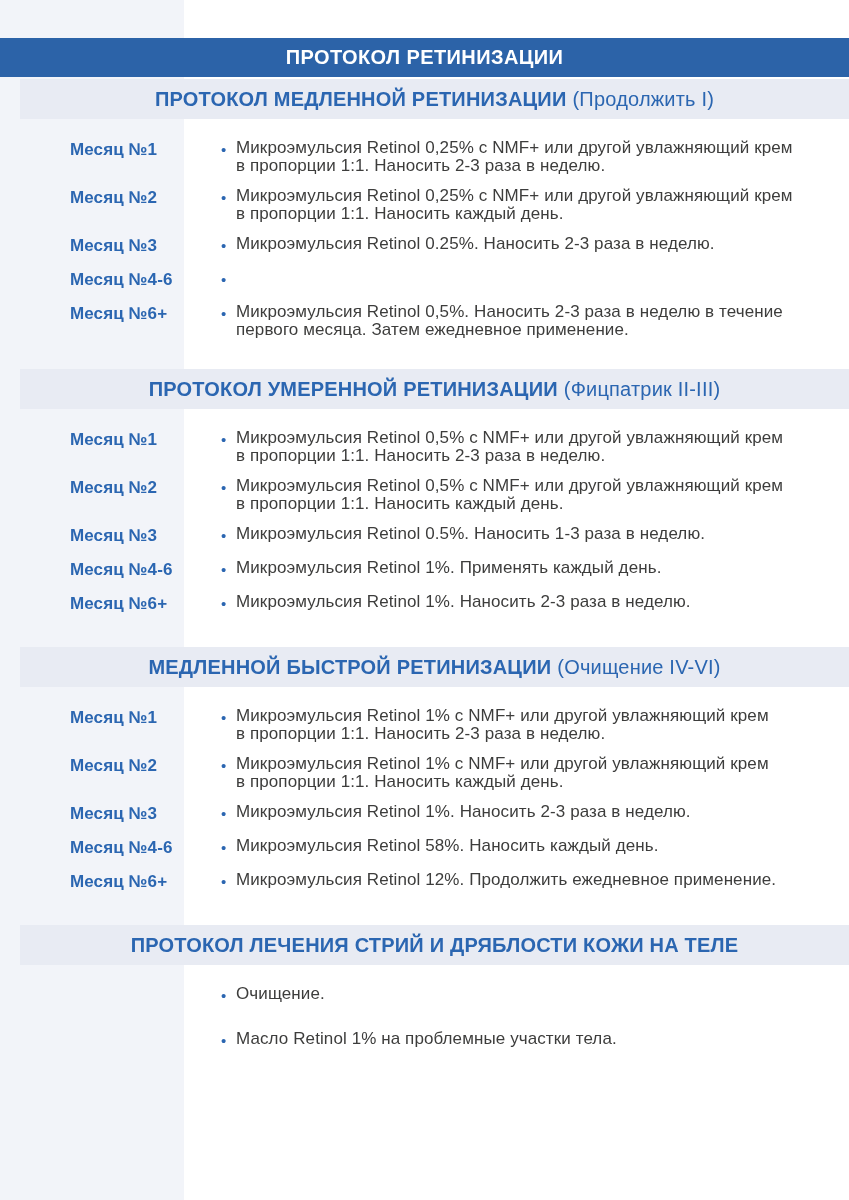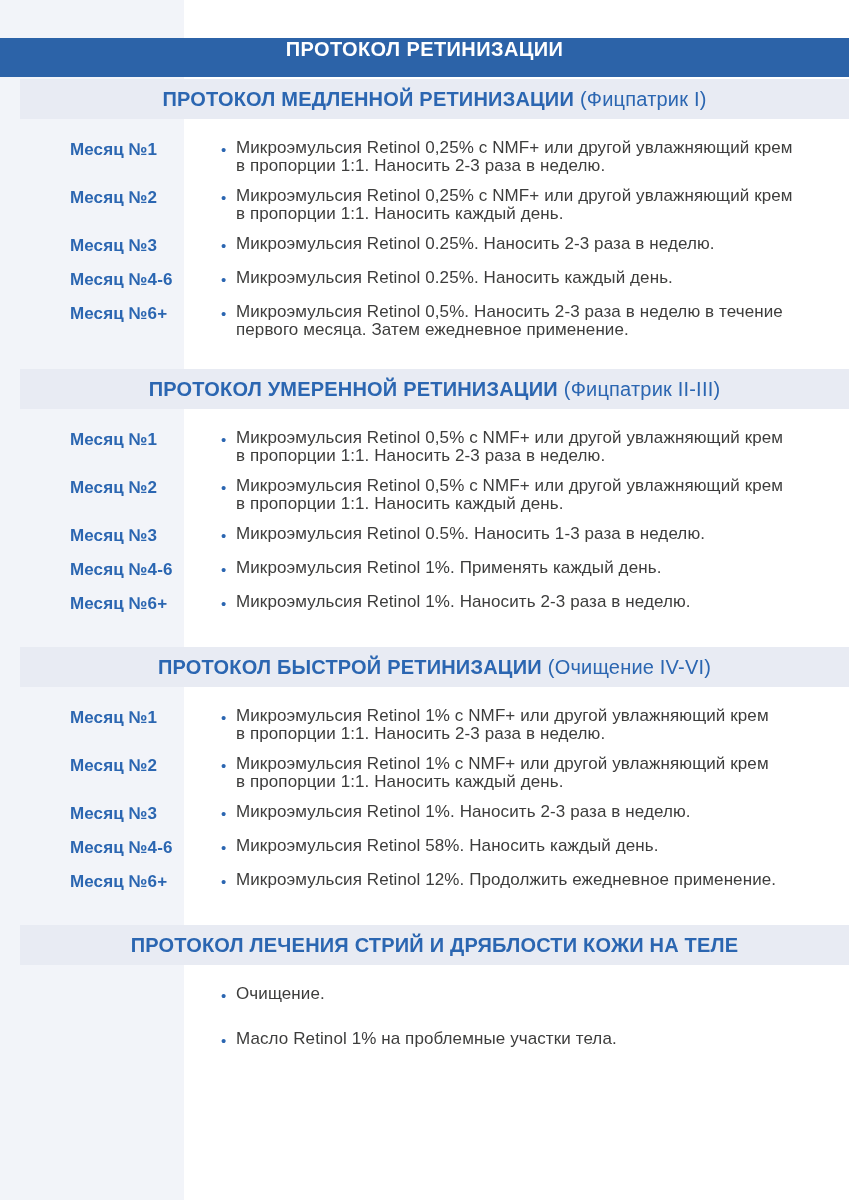--- a/index.html
+++ b/index.html
@@ -25,21 +25,21 @@
     left:0;top:0;
     width:184px;height:1200px;
     background:var(--left-column-bg);
   }
   .content{position:relative;z-index:1;}
   .top-spacer{height:38px;}
   .main-header{
     height:39px;
     background:var(--primary-blue);
     color:#ffffff;
-    display:flex;justify-content:center;
+    display:flex;align-items:center;justify-content:center;
     font-size:20px;font-weight:bold;
     letter-spacing:0.4px;
   }
   .bar-gap{height:2px;}
   .section-bar{
     height:40px;
     background:var(--section-bar-bg);
     display:flex;align-items:center;justify-content:center;
     gap:6px;
     font-size:20px;
@@ -96,21 +96,21 @@
     <div class="top-spacer"></div>
 
     <div class="main-header">
       <span>ПРОТОКОЛ РЕТИНИЗАЦИИ</span>
     </div>
     <div class="bar-gap"></div>
 
     <div>
       <div class="section-bar">
         <span class="stitle">ПРОТОКОЛ МЕДЛЕННОЙ РЕТИНИЗАЦИИ</span>
-        <span class="ssub">(Фицпатрик I)</span>
+        <span class="ssub">(Продолжить I)</span>
       </div>
       <div class="rows first">
         <div class="row">
           <div class="row-label">Месяц №1</div>
           <div class="row-body">
             <span class="bullet">•</span>
             <span class="row-text">Микроэмульсия Retinol 0,25% с NMF+ или другой увлажняющий крем
 в пропорции 1:1. Наносить 2-3 раза в неделю.</span>
           </div>
         </div>
@@ -126,21 +126,20 @@
           <div class="row-label">Месяц №3</div>
           <div class="row-body">
             <span class="bullet">•</span>
             <span class="row-text">Микроэмульсия Retinol 0.25%. Наносить 2-3 раза в неделю.</span>
           </div>
         </div>
         <div class="row">
           <div class="row-label">Месяц №4-6</div>
           <div class="row-body">
             <span class="bullet">•</span>
-            <span class="row-text">Микроэмульсия Retinol 0.25%. Наносить каждый день.</span>
           </div>
         </div>
         <div class="row">
           <div class="row-label">Месяц №6+</div>
           <div class="row-body">
             <span class="bullet">•</span>
             <span class="row-text">Микроэмульсия Retinol 0,5%. Наносить 2-3 раза в неделю в течение
 первого месяца. Затем ежедневное применение.</span>
           </div>
         </div>
@@ -188,21 +187,21 @@
           <div class="row-body">
             <span class="bullet">•</span>
             <span class="row-text">Микроэмульсия Retinol 1%. Наносить 2-3 раза в неделю.</span>
           </div>
         </div>
       </div>
     </div>
 
     <div>
       <div class="section-bar">
-        <span class="stitle">ПРОТОКОЛ БЫСТРОЙ РЕТИНИЗАЦИИ</span>
+        <span class="stitle">МЕДЛЕННОЙ БЫСТРОЙ РЕТИНИЗАЦИИ</span>
         <span class="ssub">(Очищение IV-VI)</span>
       </div>
       <div class="rows">
         <div class="row">
           <div class="row-label">Месяц №1</div>
           <div class="row-body">
             <span class="bullet">•</span>
             <span class="row-text">Микроэмульсия Retinol 1% с NMF+ или другой увлажняющий крем
 в пропорции 1:1. Наносить 2-3 раза в неделю.</span>
           </div>

